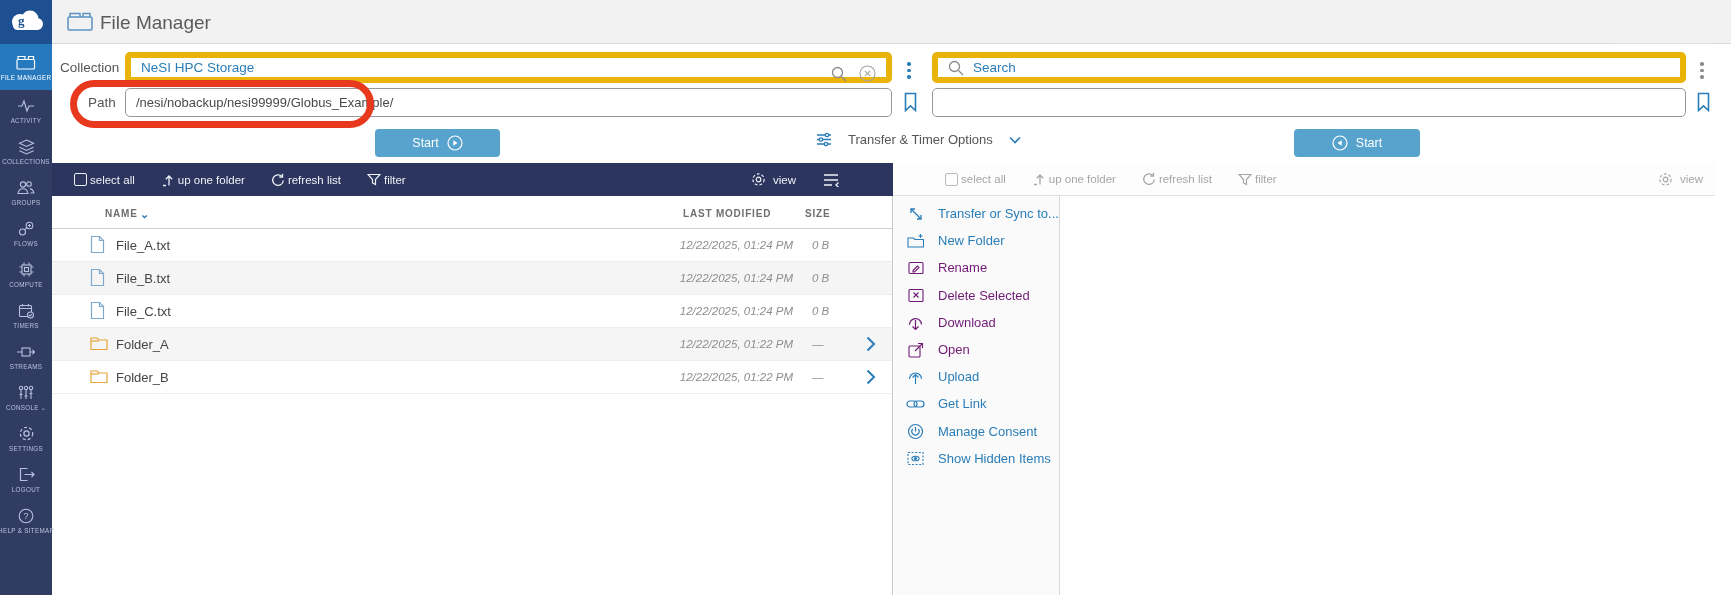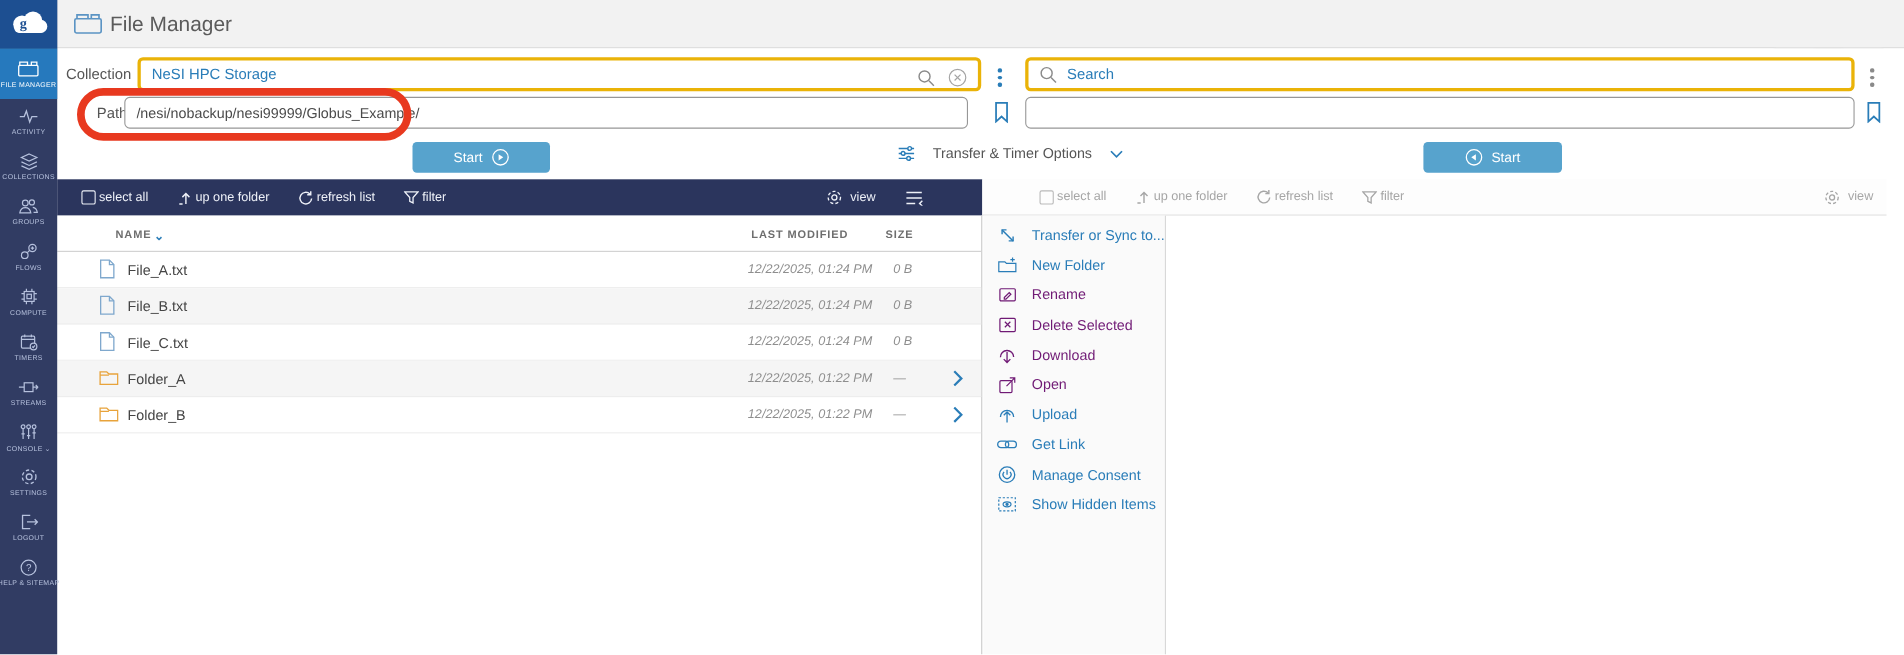--- a/index.html
+++ b/index.html
@@ -27,37 +27,37 @@
   .panel-group { background:#e4e4e4; border-radius:6px; padding:3px; display:flex; gap:3px; }
   .panel-btn { width:31px; height:24px; border:none; background:transparent; border-radius:4px; display:flex; align-items:center; justify-content:center; cursor:pointer; }
   .panel-btn.selected { background:#fff; box-shadow:0 0 2px rgba(0,0,0,.25); }
 
   
   .main { position:absolute; left:52px; top:44px; width:1679px; height:551px; background:#fff; }
   .field-label { font-size:13.5px; color:#555; }
 
   .row-collection { position:absolute; left:0; top:8px; width:100%; height:32px; }
   .lab-collection { position:absolute; left:8px; top:8px; }
-  .box { position:absolute; border:3px solid #eab308; border-radius:5px; background:#fff; height:31px; display:flex; align-items:center; }
+  .box { position:absolute; border:6px solid #eab308; border-radius:5px; background:#fff; height:31px; display:flex; align-items:center; }
   .collection-box { left:73px; width:767px; padding:0 64px 0 10px; }
   .collection-box input { border:none; outline:none; flex:1; font-size:13.5px; color:#2a7db8; font-family:inherit; background:transparent; }
   .in-icons { position:absolute; right:10px; top:0; height:31px; display:flex; align-items:center; gap:12px; color:#8a8a8a; }
   .search-box { left:880px; width:754px; padding:0 10px; gap:9px; }
   .search-box input { border:none; outline:none; flex:1; font-size:13.5px; color:#2a7db8; font-family:inherit; background:transparent; }
   .search-box input::placeholder { color:#2a7db8; opacity:1; }
   .kebab { display:flex; flex-direction:column; gap:3px; align-items:center; cursor:pointer; padding:4px; }
   .kebab i { width:3.5px; height:3.5px; border-radius:50%; display:block; }
   .kebab.blue i { background:#2a7db8; }
   .kebab.gray i { background:#8a8a8a; }
   .kebab-src { position:absolute; left:851px; top:6px; }
   .kebab-dst { position:absolute; left:1644px; top:6px; }
 
   .row-path { position:absolute; left:0; top:44px; width:100%; height:30px; }
   .lab-path { position:absolute; left:36px; top:7px; }
-  .path-input { position:absolute; left:61px; width:767px; height:29px; border:1px solid #979797; border-radius:5px; font-size:13px; color:#4a4a4a; padding:0 10px; font-family:inherit; outline:none; }
+  .path-input { position:absolute; left:73px; width:767px; height:29px; border:1px solid #979797; border-radius:5px; font-size:13px; color:#4a4a4a; padding:0 10px; font-family:inherit; outline:none; }
   .path-input.right { left:880px; width:754px; }
   .bookmark { position:absolute; top:4px; color:#2a7db8; cursor:pointer; }
   .bm-src { left:851px; }
   .bm-dst { left:1644px; }
   .red-oval { position:absolute; left:18px; top:-8px; width:304px; height:48px; border:7px solid #e8391f; border-radius:28px; pointer-events:none; z-index:9; }
 
   .actions { position:absolute; left:0; top:84px; width:100%; height:30px; }
   .start-btn { position:absolute; top:1px; height:28px; background:#57a3cd; color:#fff; border:none; border-radius:4px; font-size:12.5px; font-family:inherit; display:flex; align-items:center; justify-content:center; gap:8px; cursor:pointer; }
   .start-src { left:323px; width:125px; }
   .start-dst { left:1242px; width:126px; }

